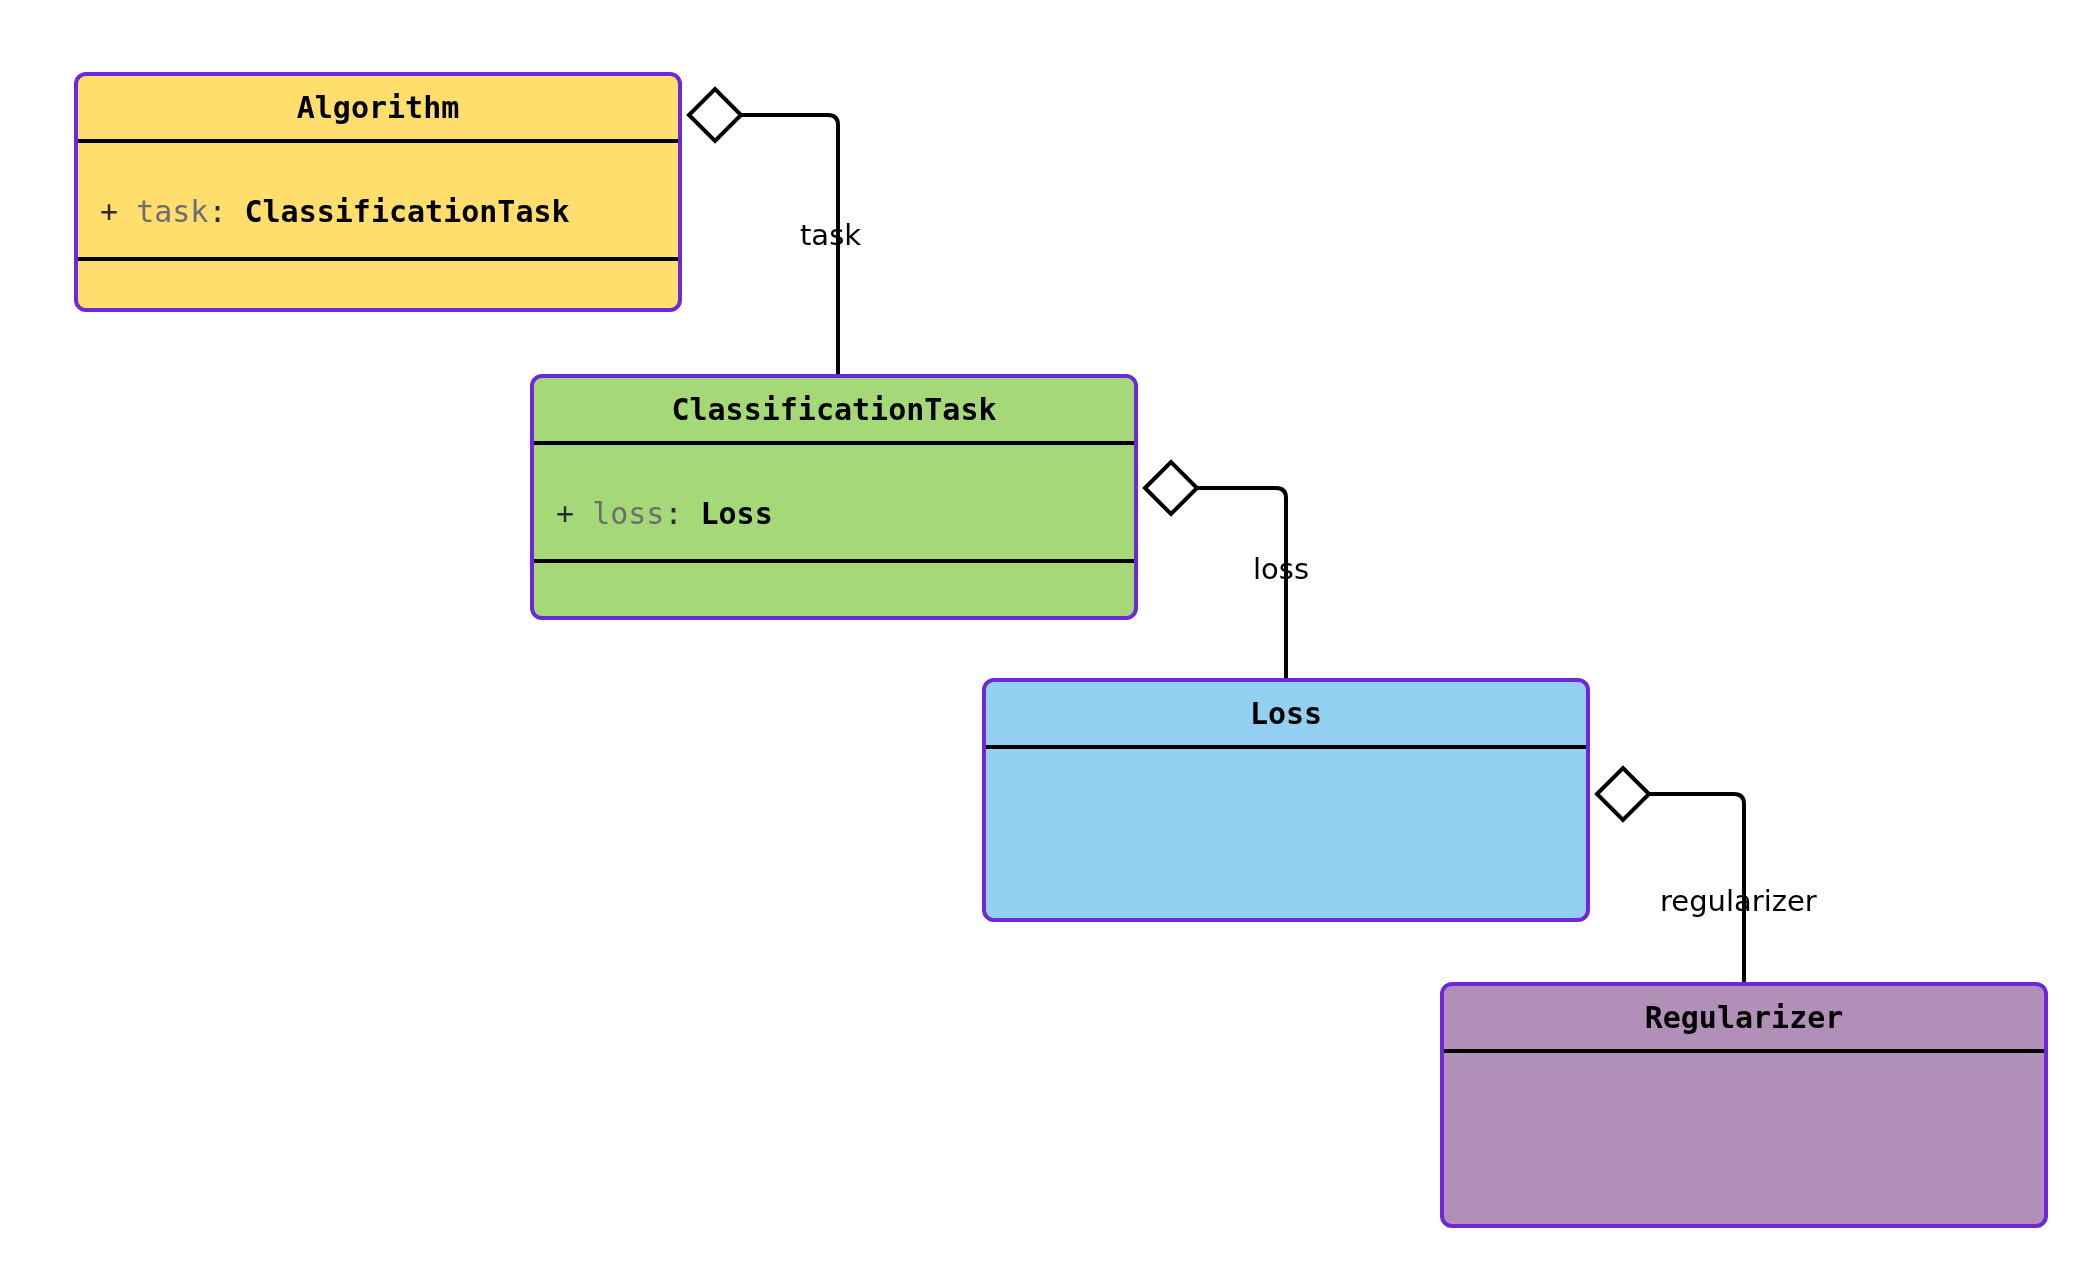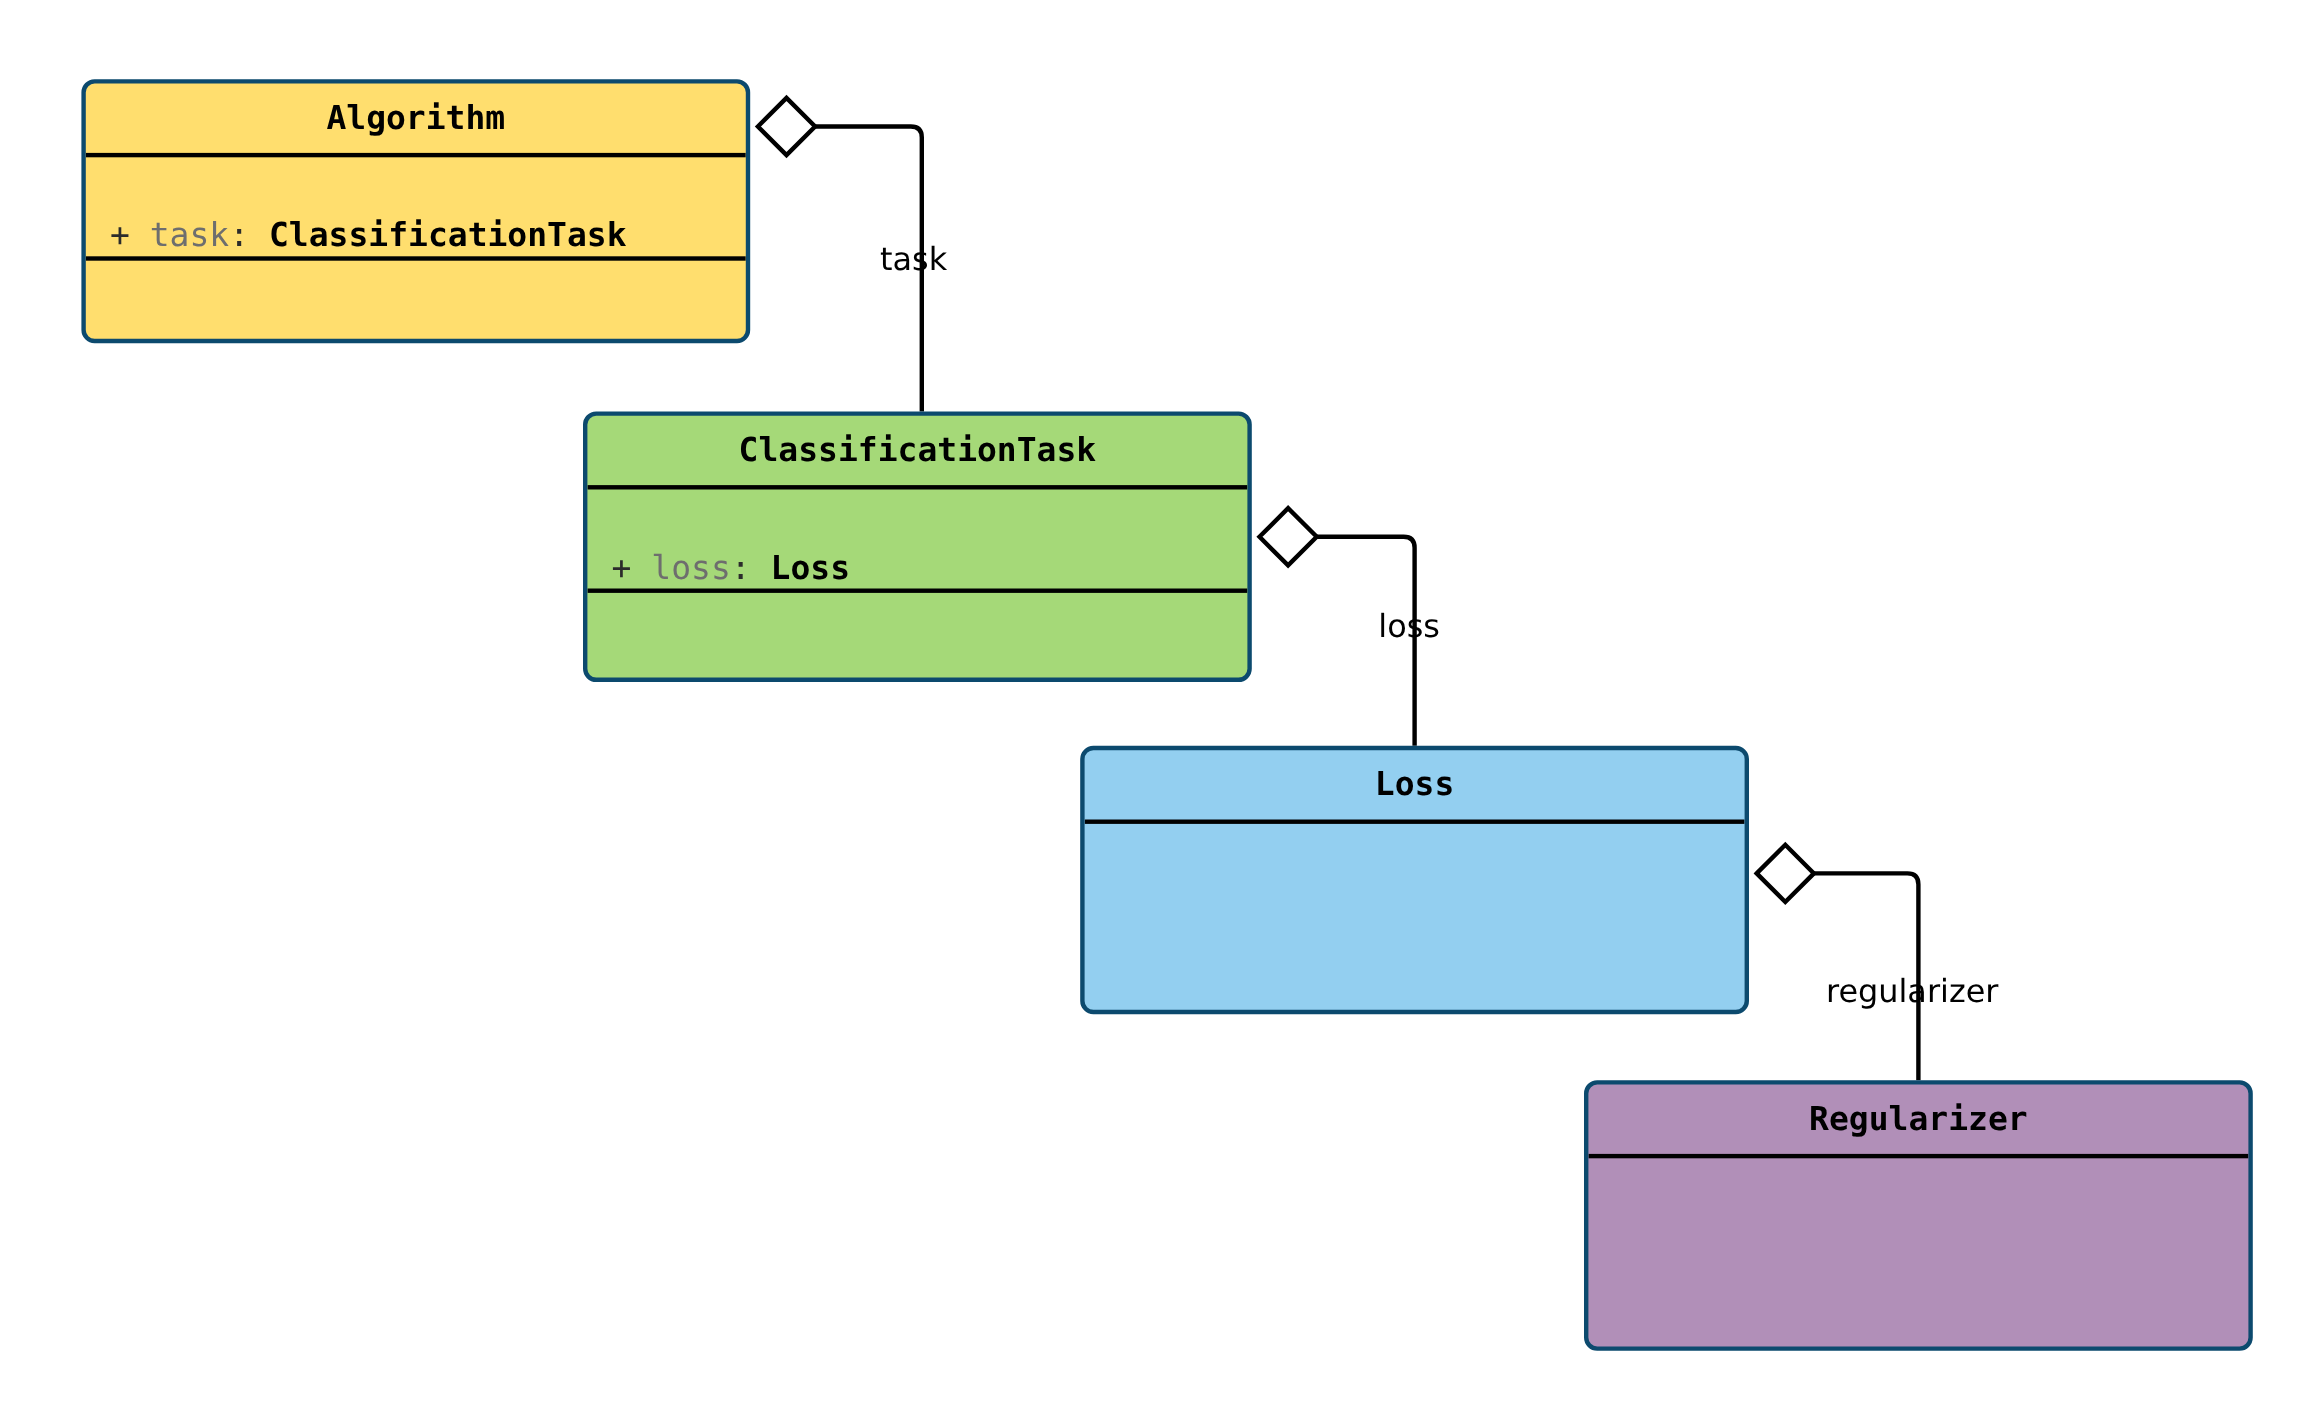--- a/index.html
+++ b/index.html
@@ -22,21 +22,21 @@
     position: absolute;
     left: 0;
     top: 0;
     width: 2100px;
     height: 1286px;
     pointer-events: none;
   }
   .uml-class {
     position: absolute;
     box-sizing: border-box;
-    border: 4px solid #0c4a6e;
+    border: 4px solid #6d28d9;
     border-radius: 12px;
     overflow: hidden;
     display: flex;
     flex-direction: column;
   }
   .uml-title {
     box-sizing: border-box;
     display: flex;
     align-items: center;
     justify-content: center;
@@ -44,23 +44,24 @@
     font-weight: bold;
     font-size: 30px;
     color: #000000;
     border-bottom: 4px solid #000000;
     letter-spacing: 0px;
   }
   .uml-attrs {
     box-sizing: border-box;
     display: flex;
     flex-direction: column;
-    justify-content: flex-end;
+    justify-content: center;
     border-bottom: 4px solid #000000;
     padding-left: 22px;
+    margin-top: 24px;
   }
   .uml-attr-row {
     font-family: "DejaVu Sans Mono", monospace;
     font-size: 30px;
     line-height: 1.25;
     white-space: nowrap;
   }
   .attr-vis {
     color: #2b2b2b;
   }

